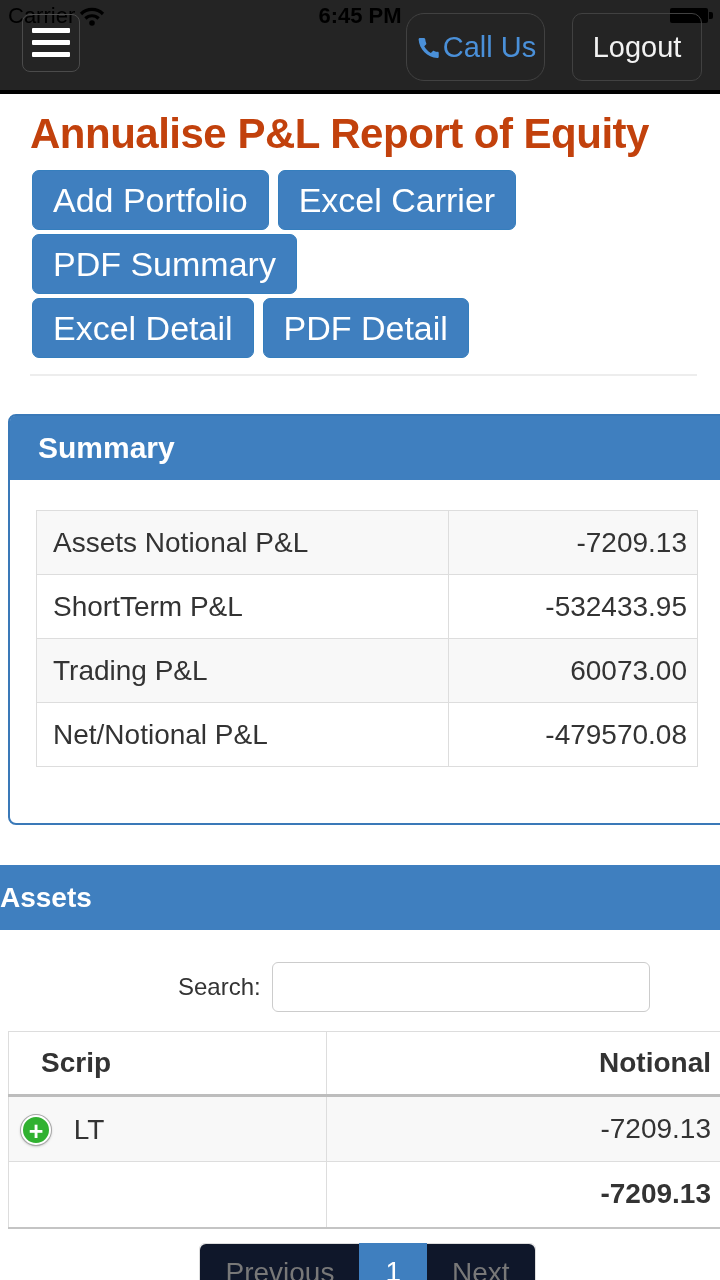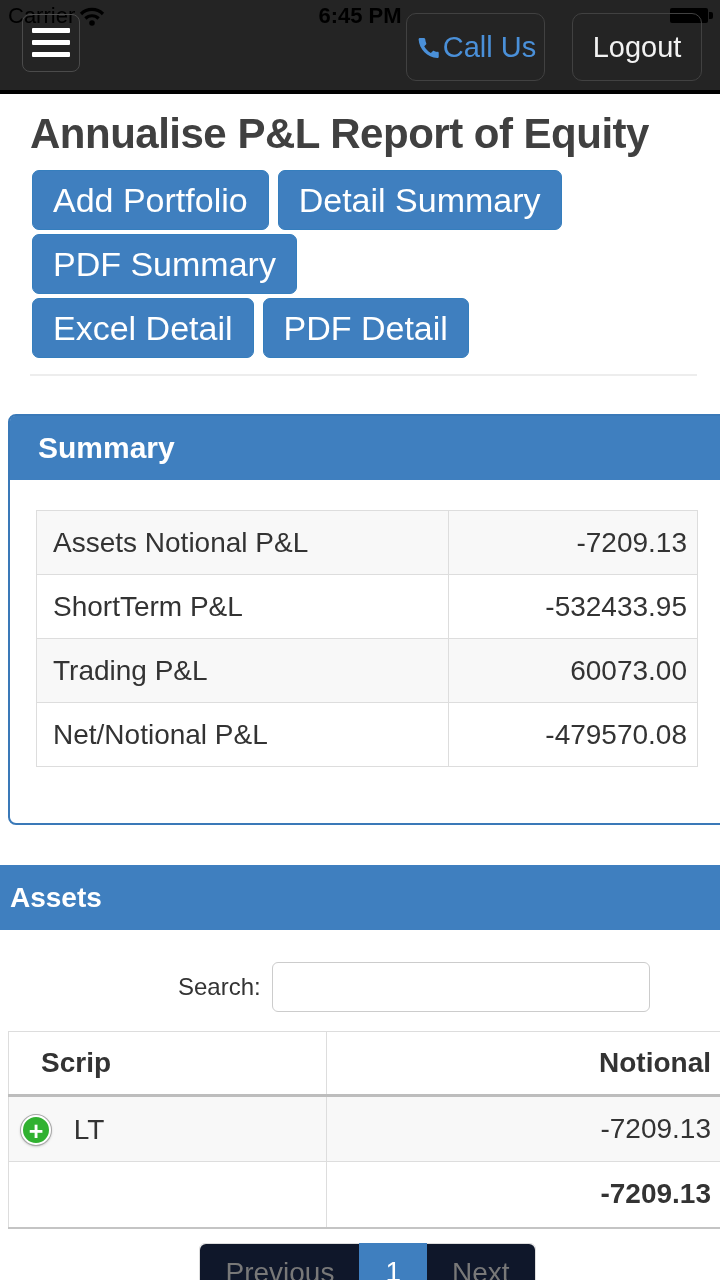--- a/index.html
+++ b/index.html
@@ -19,26 +19,26 @@
                     background:#000; border-radius:0 2px 2px 0; }
 
   .menu-btn { position:absolute; left:22px; top:14px; width:58px; height:58px;
               border:1px solid #4b4b4b; border-radius:8px; background:transparent; }
   .menu-btn .bar { position:absolute; left:9px; width:38px; height:5px; background:#fff; border-radius:1px; }
   .bar1 { top:13px; } .bar2 { top:25px; } .bar3 { top:37px; }
 
   .nav-btn { position:absolute; top:13px; height:68px; border:1px solid #414141;
              border-radius:10px; background:transparent; display:flex; align-items:center;
              justify-content:center; font-size:29px; }
-  .call-btn { left:406px; width:139px; color:#4a90d9; }
+  .call-btn { left:406px; width:139px; color:#4a90d9;border-radius:18px; }
   .logout-btn { left:572px; width:130px; color:#f2f2f2; }
   .phone-icon-svg { width:27px; height:27px; margin-right:1px; margin-top:3px; }
 
   
-  .page-title { margin:16px 30px 12px 30px; font-size:42px; font-weight:bold; color:#404040;
+  .page-title { margin:16px 30px 12px 30px; font-size:42px; font-weight:bold; color:#c2410c;
                 letter-spacing:-0.5px; }
   .actions { margin:0 24px 0 32px; }
   .btn-primary { display:inline-block; background:#3f7fbf; border:1px solid #357ebd; color:#fff;
                  font-size:34px; line-height:1; padding:12px 20px; border-radius:7px;
                  margin:0 9px 4px 0; cursor:pointer; font-family:inherit; }
   .divider { border:0; border-top:2px solid #ededed; margin:12px 23px 0 30px; }
 
   
   .summary-panel { margin:38px 0 0 8px; width:752px; border:2px solid #3a79b8; border-radius:8px; }
   .panel-heading { background:#3f7fbf; color:#fff; font-size:30px; font-weight:bold;
@@ -46,21 +46,21 @@
   .panel-body { padding:30px 28px 28px 26px; }
   .summary-table { border-collapse:collapse; width:662px; font-size:28px; color:#333;
                    margin-bottom:28px; }
   .summary-table td { border:1px solid #ddd; padding:15px 16px; height:64px; }
   .summary-table tr:nth-child(odd) td { background:#f8f8f8; }
   .summary-table td.lbl { width:412px; }
   .summary-table td.val { text-align:right; padding-right:10px; }
 
   
   .assets-heading { margin-top:40px; height:65px; line-height:65px; background:#3f7fbf;
-                    color:#fff; font-size:28px; font-weight:bold; padding-left:10px; }
+                    color:#fff; font-size:28px; font-weight:bold; }
   .search-row { margin:32px 0 0 178px; display:flex; align-items:center; height:50px; }
   .search-label { font-size:24px; color:#333; }
   .search-input { margin-left:11px; width:378px; height:50px; border:1px solid #ccc;
                   border-radius:6px; font-size:26px; padding:0 12px; font-family:inherit; }
 
   .assets-table { border-collapse:collapse; margin:19px 0 0 8px; width:730px;
                   font-size:28px; color:#333; border:1px solid #ddd; }
   .assets-table th { border:1px solid #ddd; border-bottom:3px solid #bdbdbd; height:64px;
                      padding:0 26px 0 32px; font-weight:bold; }
   .assets-table th.col-scrip { width:318px; text-align:left; }
@@ -118,21 +118,21 @@
   </div>
 
   <div class="nav-btn logout-btn">
     <span>Logout</span>
   </div>
 </div>
 
 <h1 class="page-title">Annualise P&amp;L Report of Equity</h1>
 
 <div class="actions">
-  <button class="btn-primary">Add Portfolio</button><button class="btn-primary">Detail Summary</button><button class="btn-primary">PDF Summary</button><br>
+  <button class="btn-primary">Add Portfolio</button><button class="btn-primary">Excel Carrier</button><button class="btn-primary">PDF Summary</button><br>
   <button class="btn-primary">Excel Detail</button><button class="btn-primary">PDF Detail</button>
 </div>
 
 <hr class="divider">
 
 <div class="summary-panel">
   <div class="panel-heading">Summary</div>
   <div class="panel-body">
     <table class="summary-table">
       <tbody>

